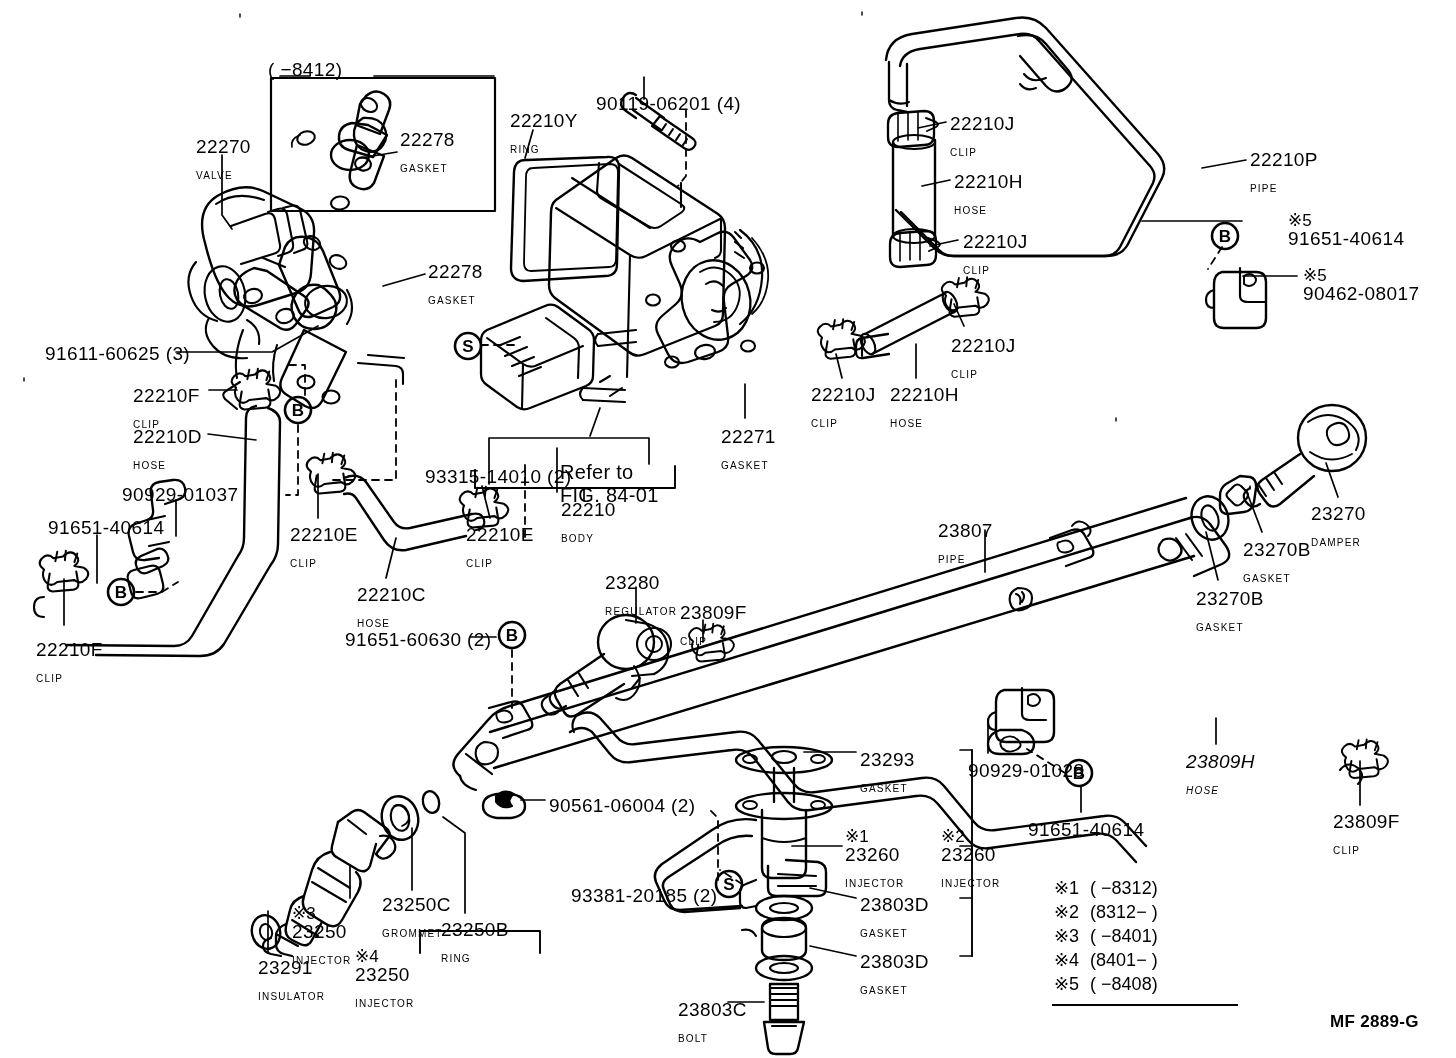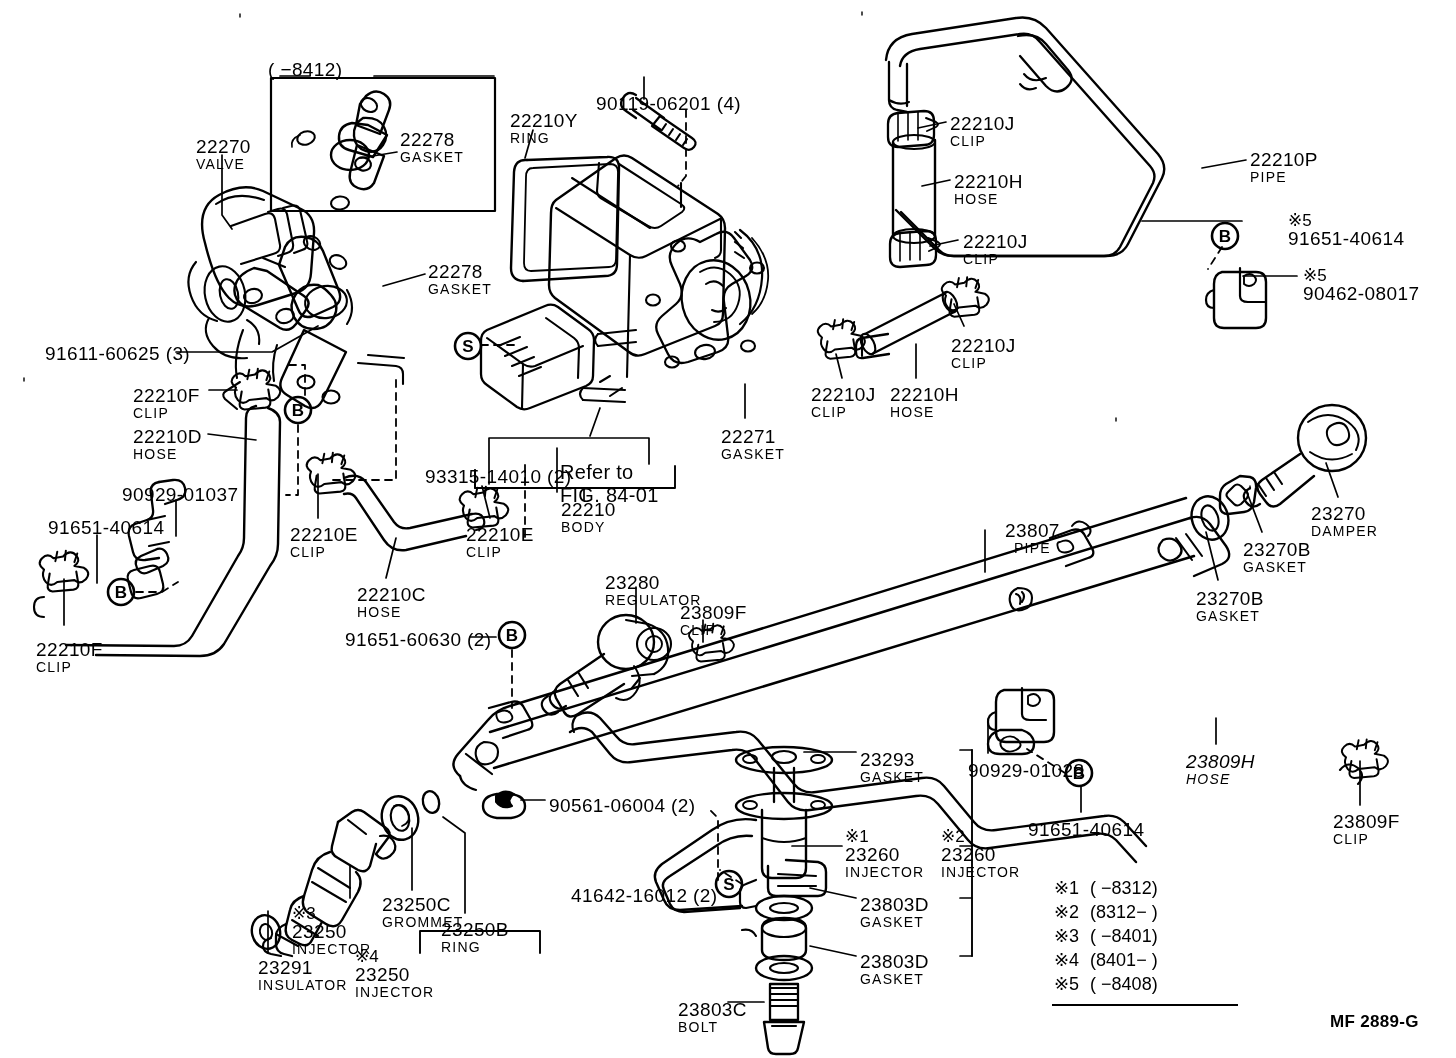--- a/index.html
+++ b/index.html
@@ -2,21 +2,21 @@
 <html><head>
 <meta charset="utf-8">
 <style>
   html,body{margin:0;padding:0;background:#fff;}
   body{width:1456px;height:1058px;position:relative;overflow:hidden;
        font-family:"Liberation Sans","DejaVu Sans",sans-serif;color:#000;}
   #sheet{position:absolute;inset:0;}
   svg.art{position:absolute;left:0;top:0;width:1456px;height:1058px;overflow:visible;}
   .lbl{position:absolute;white-space:nowrap;line-height:1;}
   .pn{font-size:19px;letter-spacing:.4px;font-weight:400;}
-  .nm{font-size:14px;letter-spacing:1.2px;margin-top:1px;}
+  .nm{font-size:10px;letter-spacing:1.2px;margin-top:15px;}
   .pn2{font-size:18px;letter-spacing:.3px;}
   .ctr{text-align:left;}
   .lft{text-align:left;}
   .ast{font-size:17px;letter-spacing:0;}
   .legend{position:absolute;left:1052px;top:876px;font-size:18px;}
   .legend table{border-collapse:collapse;}
   .legend td{padding:1px 2px;font-size:18px;white-space:nowrap;}
   .legend td.k{padding-right:9px;}
   .legend .rule{position:absolute;left:0;top:128px;width:186px;height:2px;background:#000;}
   .figcode{position:absolute;left:1330px;top:1012px;font-size:17px;font-weight:bold;letter-spacing:.3px;}
@@ -577,21 +577,21 @@
         <div class="nm">CLIP</div>
       </div>
       <div class="lbl lft" style="left: 890px; top: 385px;">
         <div class="pn">22210H</div>
         <div class="nm">HOSE</div>
       </div>
       <div class="lbl lft" style="left: 951px; top: 336px;">
         <div class="pn">22210J</div>
         <div class="nm">CLIP</div>
       </div>
-      <div class="lbl lft" style="left: 1005px; top: 521px; text-align: center;">
+      <div class="lbl lft" style="left: 938px; top: 521px;">
         <div class="pn">23807</div>
         <div class="nm">PIPE</div>
       </div>
       <div class="lbl lft" style="left: 1311px; top: 504px;">
         <div class="pn">23270</div>
         <div class="nm">DAMPER</div>
       </div>
       <div class="lbl lft" style="left: 1243px; top: 540px;">
         <div class="pn">23270B</div>
         <div class="nm">GASKET</div>
@@ -633,21 +633,21 @@
         <div class="ast">※1</div>
         <div class="pn">23260</div>
         <div class="nm">INJECTOR</div>
       </div>
       <div class="lbl lft" style="left: 941px; top: 828px;">
         <div class="ast">※2</div>
         <div class="pn">23260</div>
         <div class="nm">INJECTOR</div>
       </div>
       <div class="lbl lft" style="left: 571px; top: 886px;">
-        <div class="pn">41642-16012 (2)</div>
+        <div class="pn">93381-20185 (2)</div>
       </div>
       <div class="lbl lft" style="left: 860px; top: 895px;">
         <div class="pn">23803D</div>
         <div class="nm">GASKET</div>
       </div>
       <div class="lbl lft" style="left: 860px; top: 952px;">
         <div class="pn">23803D</div>
         <div class="nm">GASKET</div>
       </div>
       <div class="lbl lft" style="left: 678px; top: 1000px;">

